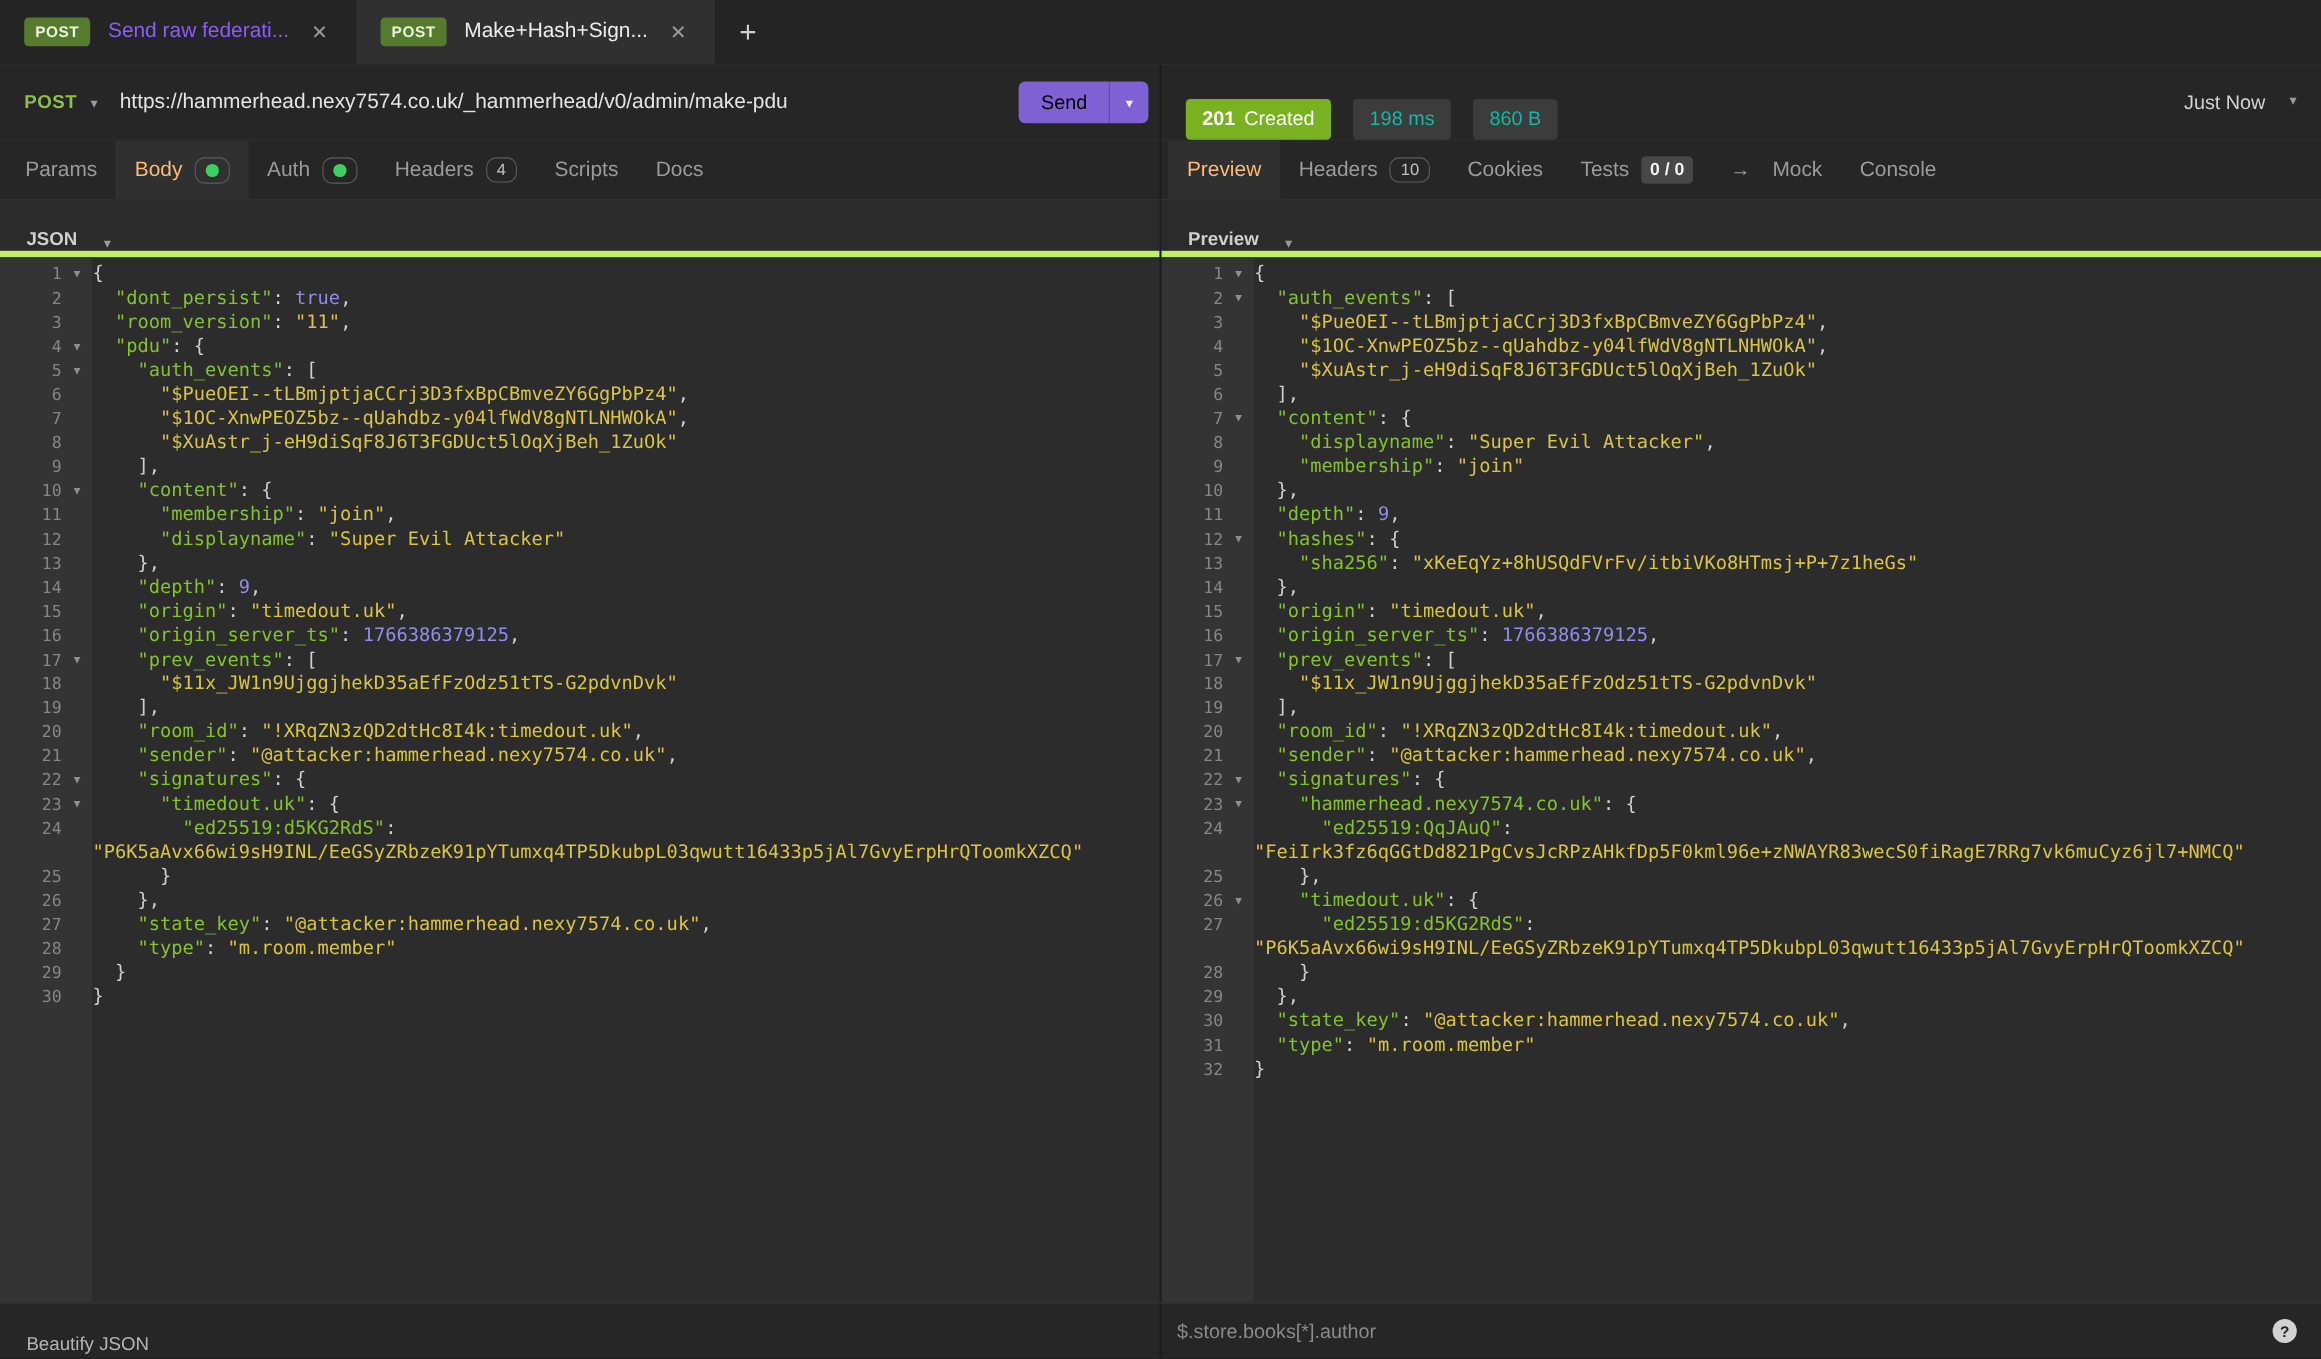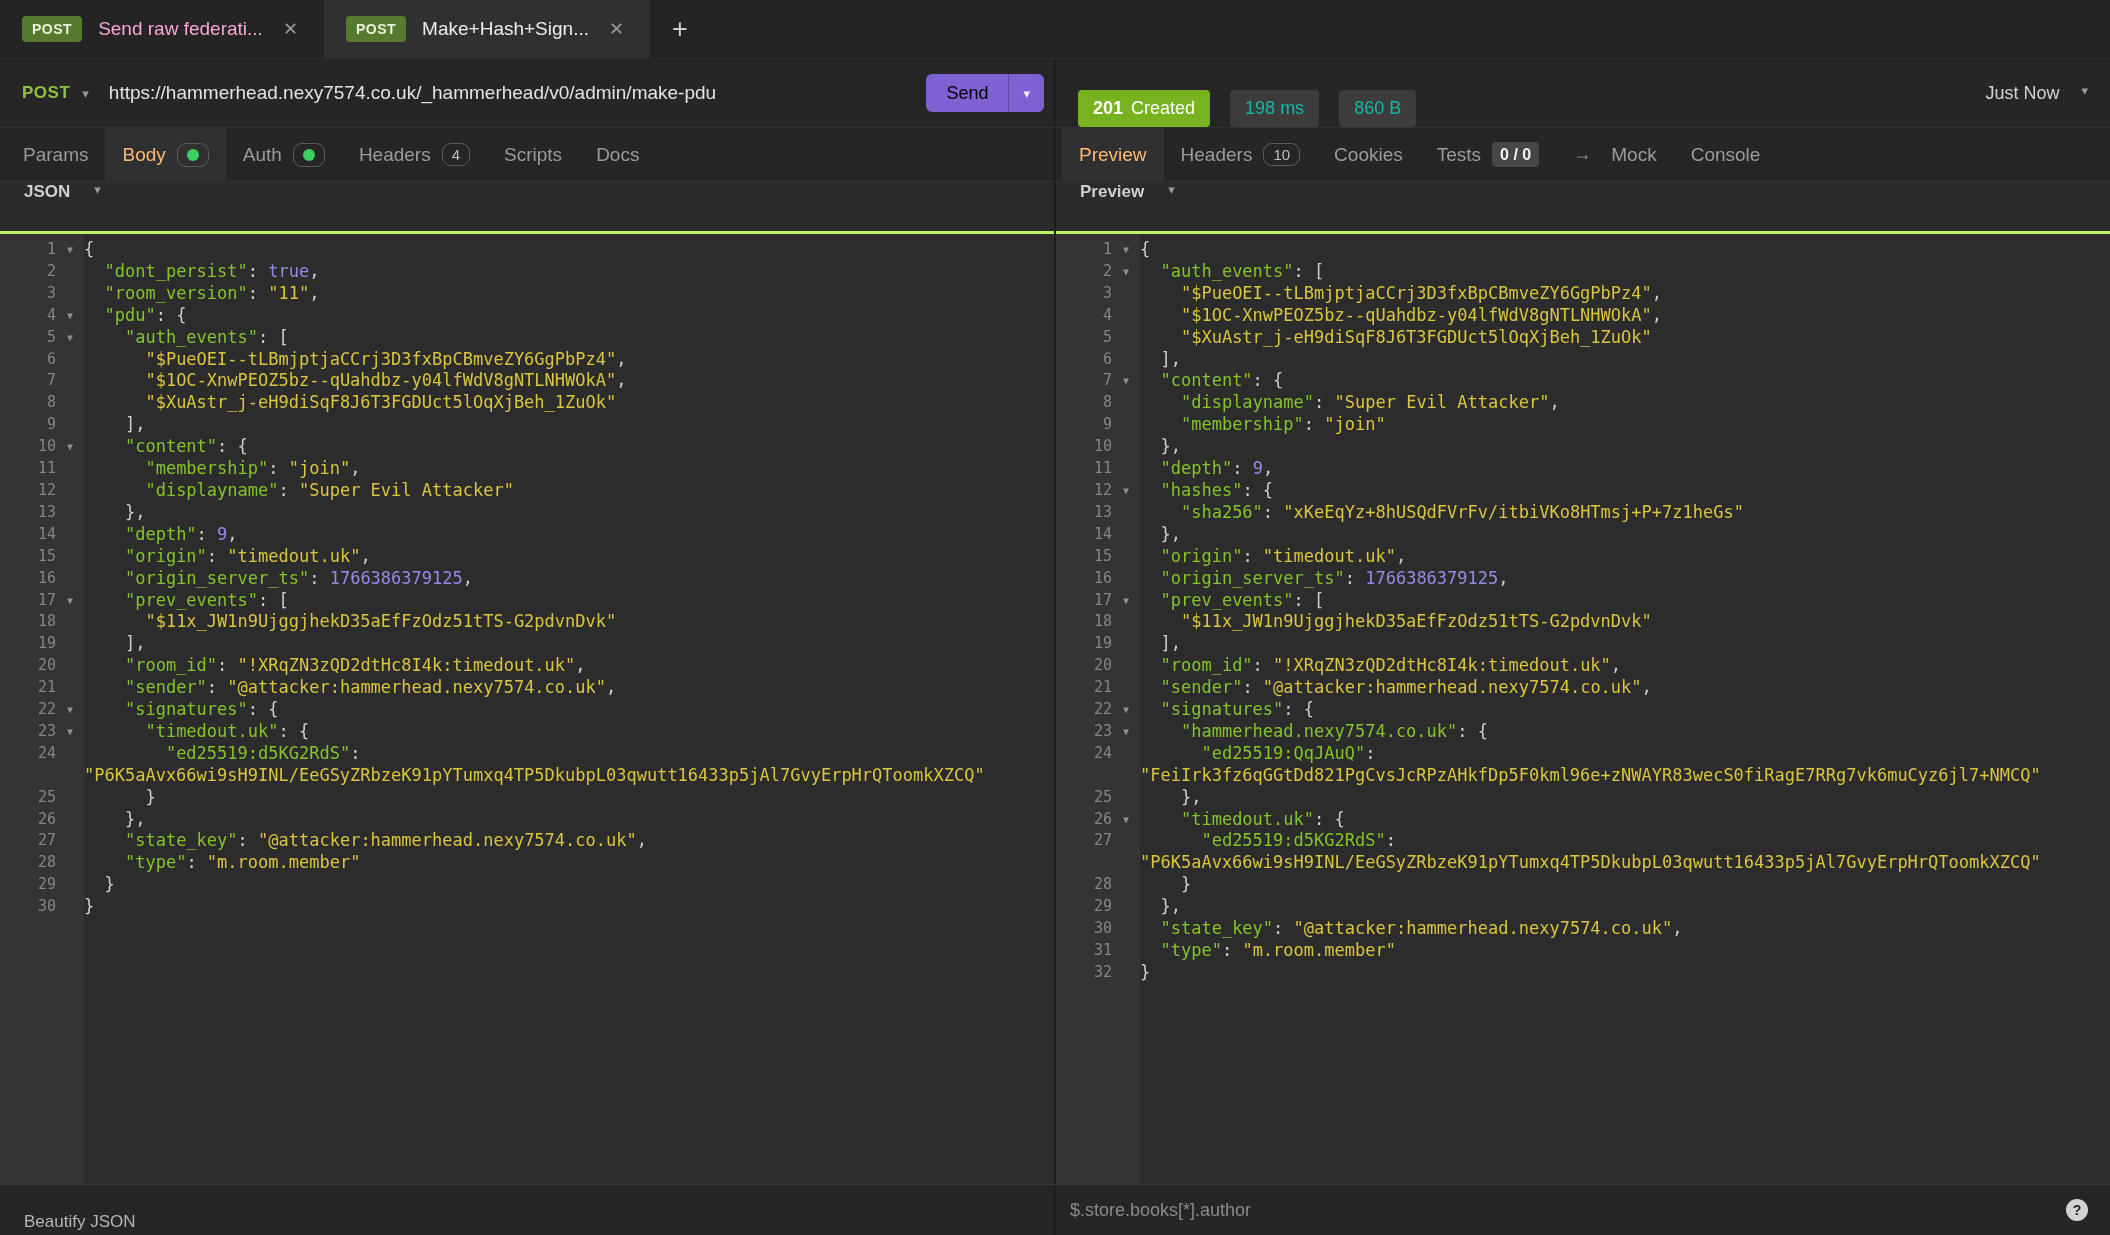--- a/index.html
+++ b/index.html
@@ -8,21 +8,21 @@
     width:2110px; height:1235px; display:flex; flex-direction:column;
     background:#262626; color:#cfcfcf; overflow:hidden;
     font-family:"Liberation Sans", sans-serif;
   }
   
   .tabstrip{ flex:0 0 59px; display:flex; align-items:stretch; background:#242424; border-bottom:1px solid #2e2e2e;}
   .tab{ display:flex; align-items:center; gap:16px; padding:0 22px; cursor:default; }
   .tab.active{ background:#303030; }
   .tab .pill{ background:#567b2f; color:#e9f2da; font-size:14px; font-weight:bold; letter-spacing:.5px;
     padding:5px 10px; border-radius:4px; }
-  .tab .tlabel{ font-size:19px; color:#f9a8d4; max-width:200px; white-space:nowrap; }
+  .tab .tlabel{ font-size:19px; color:#8b5cf6; max-width:200px; white-space:nowrap; }
   .tab.active .tlabel{ color:#ececec; }
   .tab .close{ color:#9a9a9a; font-size:18px; padding:2px 4px; }
   .newtab{ display:flex; align-items:center; padding:0 22px; font-size:27px; color:#cfcfcf; }
   
   .split{ display:flex; }
   .split > .sl{ flex:0 0 1056px; border-right:2px solid #1d1d1d; display:flex; align-items:center; min-width:0;}
   .split > .sr{ flex:1; display:flex; align-items:center; min-width:0;}
   
   .urlrow{ flex:0 0 54px; background:#262626; border-bottom:1px solid #313131;}
   .urlrow .sl{ padding:0 10px 0 22px; gap:0; }
@@ -47,22 +47,22 @@
     padding:3px 9px; line-height:1; }
   .dotbadge{ border:1px solid #5c5c5c; border-radius:9px; padding:5px 9px; line-height:0; }
   .dot{ display:inline-block; width:12px; height:12px; border-radius:50%; background:#3ecf63; }
   .fillbadge{ background:#474747; border-radius:4px; color:#f2f2f2; font-size:16px; font-weight:bold; padding:3px 8px; line-height:1.2;}
   .mockarrow{ color:#9b9b9b; font-size:18px; margin-right:9px; }
   
   .main{ flex:1; display:flex; min-height:0; }
   .pane{ display:flex; flex-direction:column; min-width:0; background:#2c2c2c; }
   .pane.left{ flex:0 0 1056px; border-right:2px solid #1d1d1d; }
   .pane.right{ flex:1; }
-  .toolbar{ flex:0 0 52px; display:flex; align-items:flex-start; padding:0 24px; gap:12px;
-    background:#2b2b2b; border-bottom:3px solid #bef264; }
+  .toolbar{ flex:0 0 52px; display:flex; align-items:flex-end; padding:0 24px; gap:12px;
+    background:#2b2b2b; border-bottom:6px solid #bef264; }
   .toolbar .tblabel{ font-size:17px; color:#cfcfcf; font-weight:600; }
   .code{ flex:1; position:relative; overflow:hidden; padding-top:5px; background:#2c2c2c; }
   .code::before{ content:""; position:absolute; left:0; top:0; bottom:0; width:84px; background:#343434; }
   .code-line{ position:relative; display:flex; font-family:"DejaVu Sans Mono", monospace;
     font-size:17px; line-height:21.9px; }
   .gutter{ flex:0 0 84px; display:flex; }
   .num{ flex:0 0 56px; text-align:right; color:#868686; font-size:15px; line-height:21.9px;}
   .fold{ flex:0 0 28px; text-align:center; color:#8f8f8f; font-size:10px; line-height:21.9px;}
   .line-content{ flex:1; white-space:pre-wrap; overflow-wrap:break-word; color:#cfcfcf; padding-right:8px; }
   .tk-key{ color:#85c32b; }

